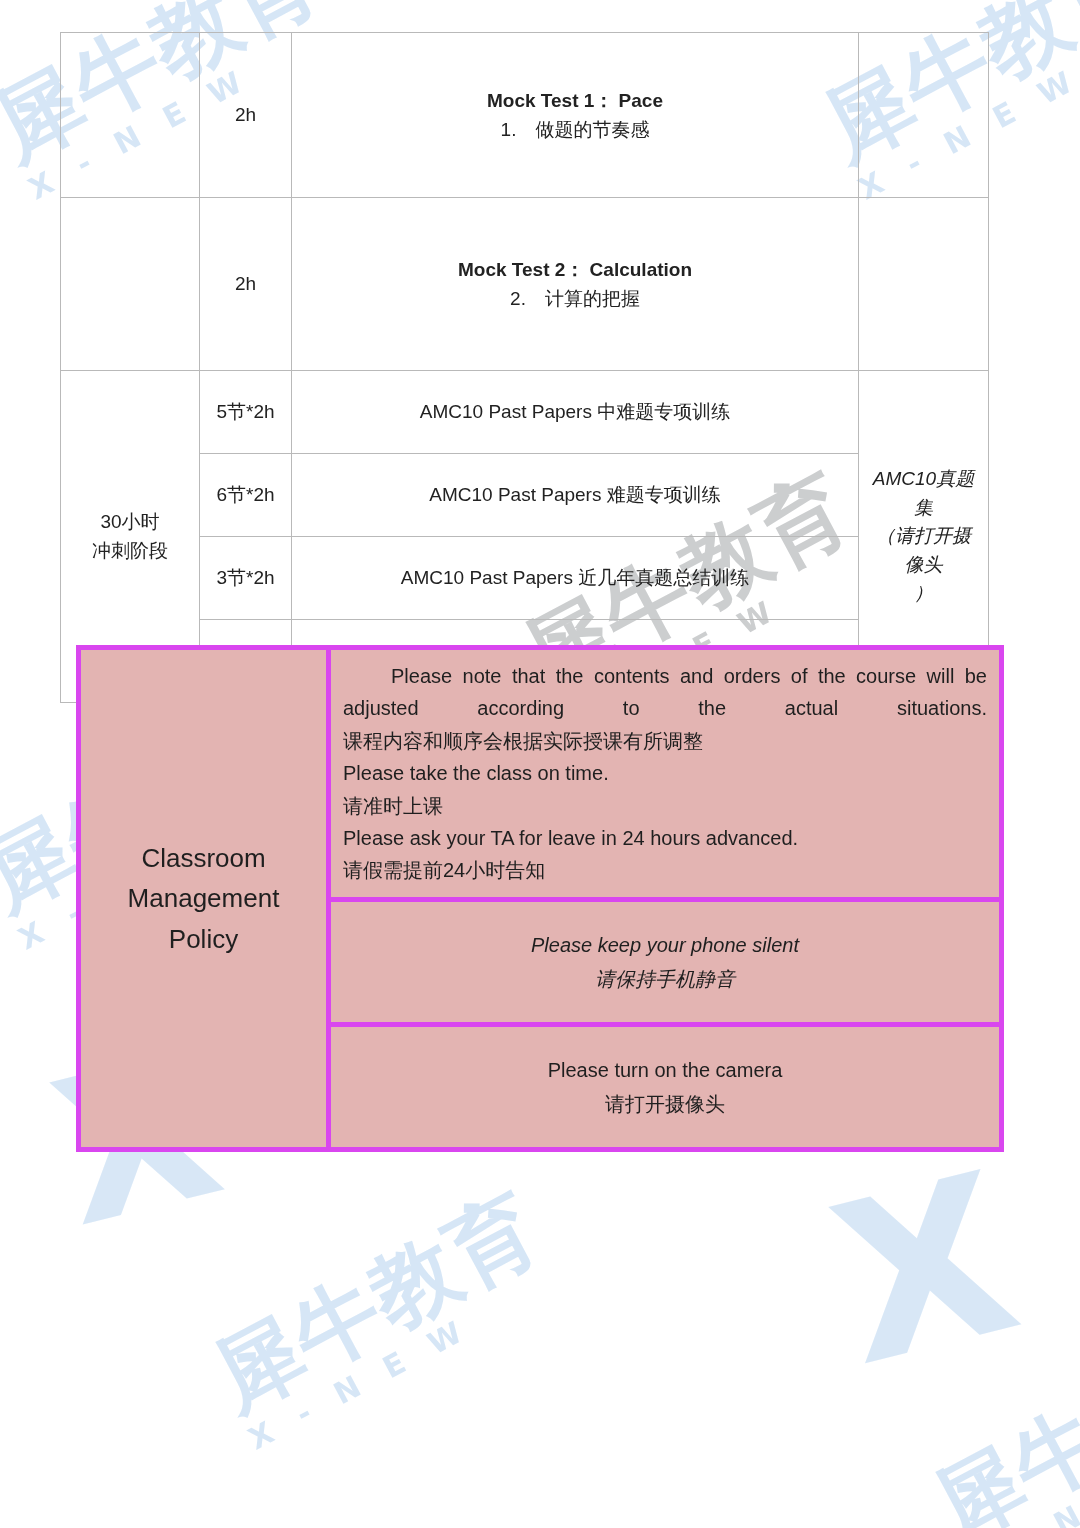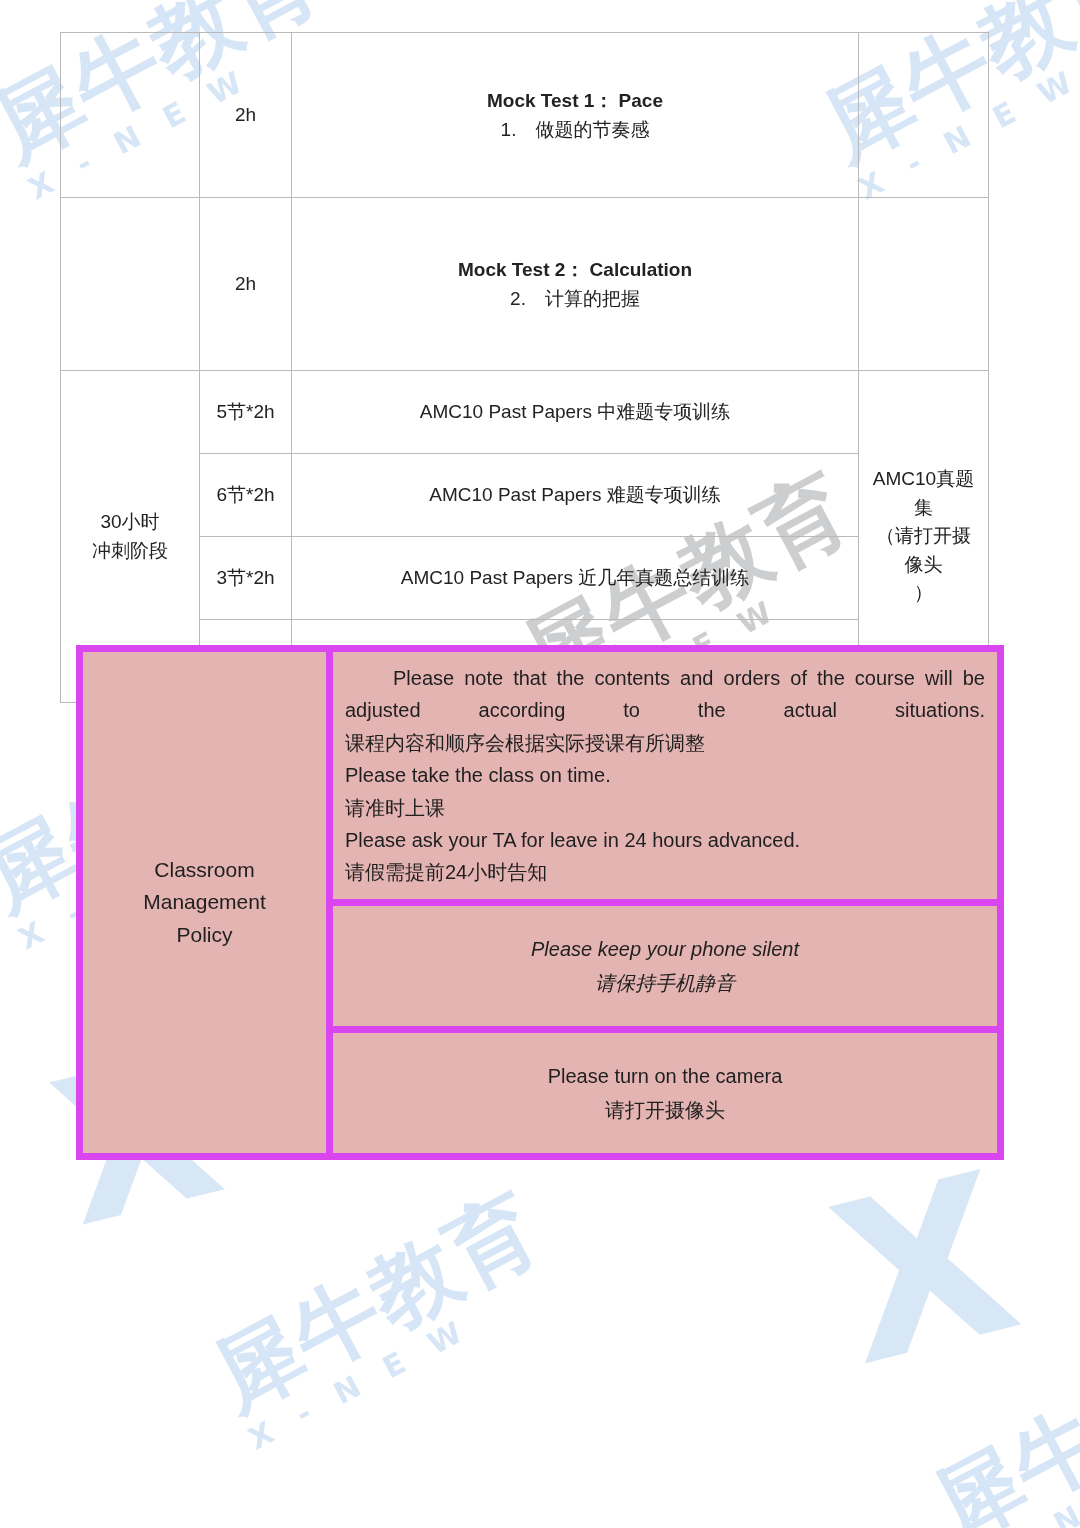--- a/index.html
+++ b/index.html
@@ -105,42 +105,43 @@
   }
   .topic-sub {
     line-height: 1.55;
   }
   .cell-tall-1 { height: 152px; }
   .cell-tall-2 { height: 160px; }
   .cell-row    { height: 70px; }
   .mat-cell {
     font-size: 19px;
     line-height: 1.5;
+    font-style: italic;
   }
 
   
   table.policy {
     position: absolute;
     left: 76px;
     top: 645px;
     width: 928px;
     border-collapse: collapse;
     table-layout: fixed;
     background: #e3b4b2;
   }
   table.policy td {
-    border: 7px solid #d946ef;
+    border: 5px solid #d946ef;
     vertical-align: middle;
     color: #1f1f1f;
     padding: 10px 12px;
   }
   .pol-label {
     width: 250px;
     text-align: center;
-    font-size: 21px;
+    font-size: 26px;
     line-height: 1.55;
   }
   .pol-body {
     font-size: 20px;
     line-height: 1.62;
   }
   .pol-body .just {
     text-align: justify;
     text-align-last: justify;
     text-indent: 48px;

